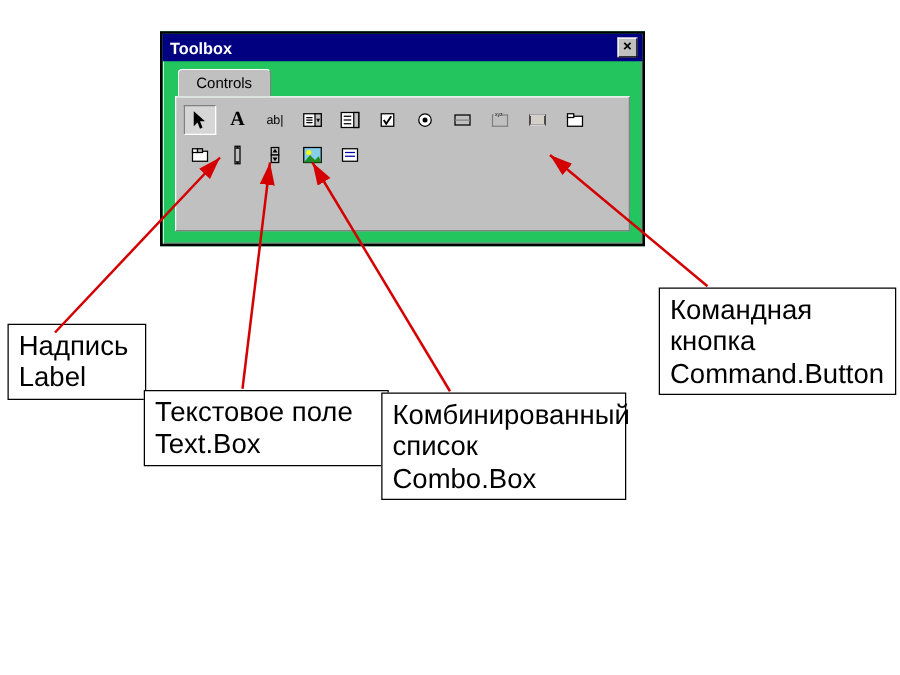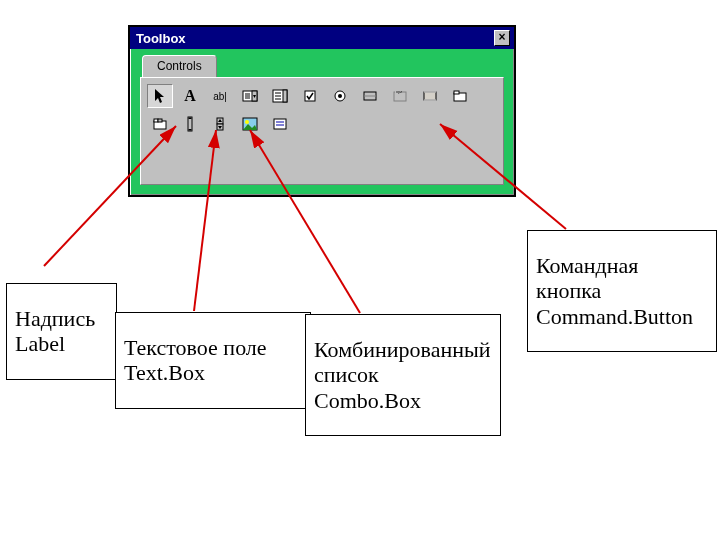--- a/index.html
+++ b/index.html
@@ -86,22 +86,22 @@
     border: 1px solid #808080;
     border-right-color:#fff;
     border-bottom-color:#fff;
     background:#d6d6d6;
   }
   .ico { width:16px; height:16px; }
 
   .annotation {
     position: absolute;
     border: 1px solid #000;
-    padding: 22px 8px;
-    font-family: Liberation Serif, serif;
+    padding: 4px 8px;
+    font-family: Liberation Sans, sans-serif;
     font-size: 22px;
     line-height: 1.15;
     background: #fff;
   }
   svg.overlay {
     position: absolute;
     left: 0; top: 0;
     width: 720px; height: 540px;
     pointer-events: none;
   }
@@ -221,21 +221,21 @@
         <svg class="ico" viewBox="0 0 16 16">
             <rect x="2" y="3" width="12" height="10" fill="#fff" stroke="#000"></rect>
             <line x1="4" y1="6" x2="12" y2="6" stroke="#00a"></line>
             <line x1="4" y1="9" x2="12" y2="9" stroke="#00a"></line>
           </svg>
       </div>
     </div>
   </div>
 </div>
 
-<div class="annotation" style="left:6px; top:283px; width:111px;">
+<div class="annotation" style="left:6px; top:259px; width:111px;">
   <span>Надпись<br>Label</span>
 </div>
 
 <div class="annotation" style="left:115px; top:312px; width:196px;">
   <span>Текстовое поле<br>Text.Box</span>
 </div>
 
 <div class="annotation" style="left:305px; top:314px; width:196px;">
   <span>Комбинированный<br>список<br>Combo.Box</span>
 </div>

